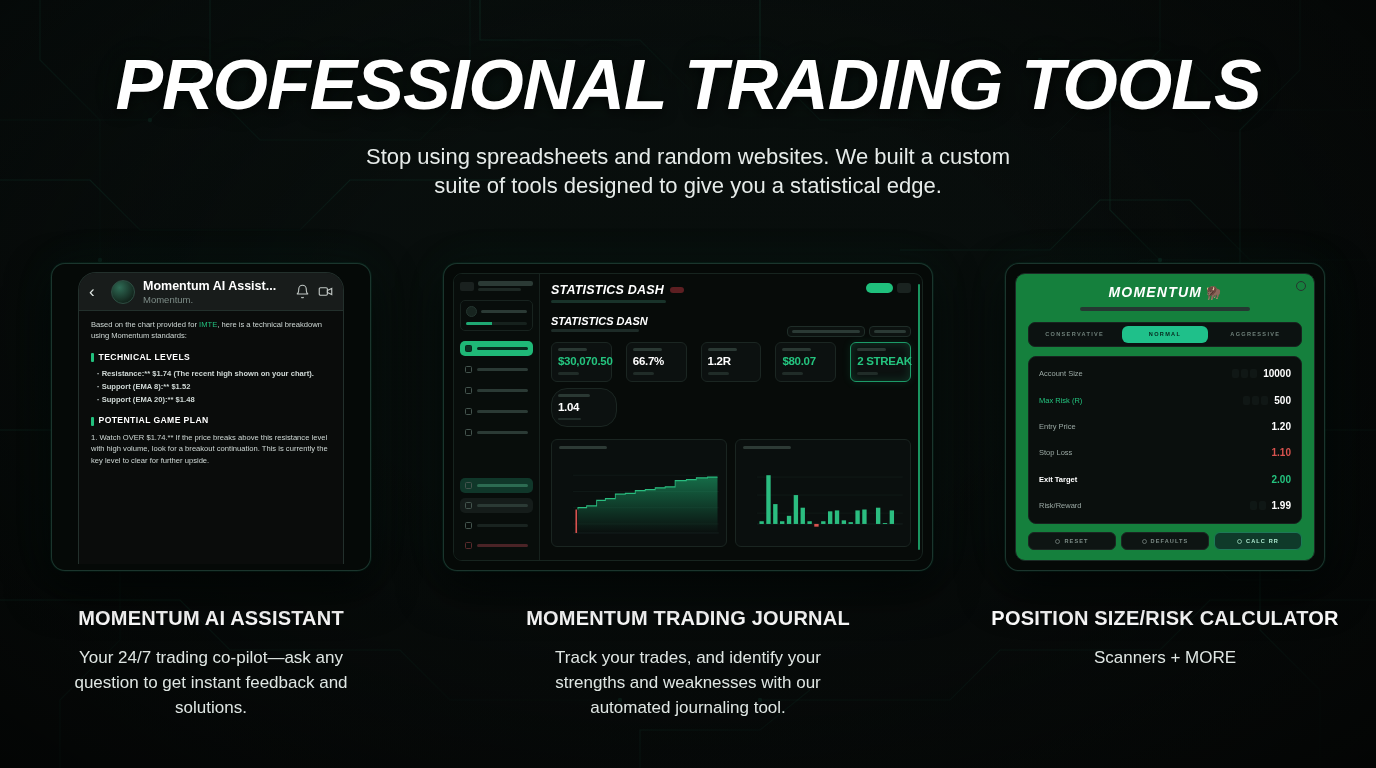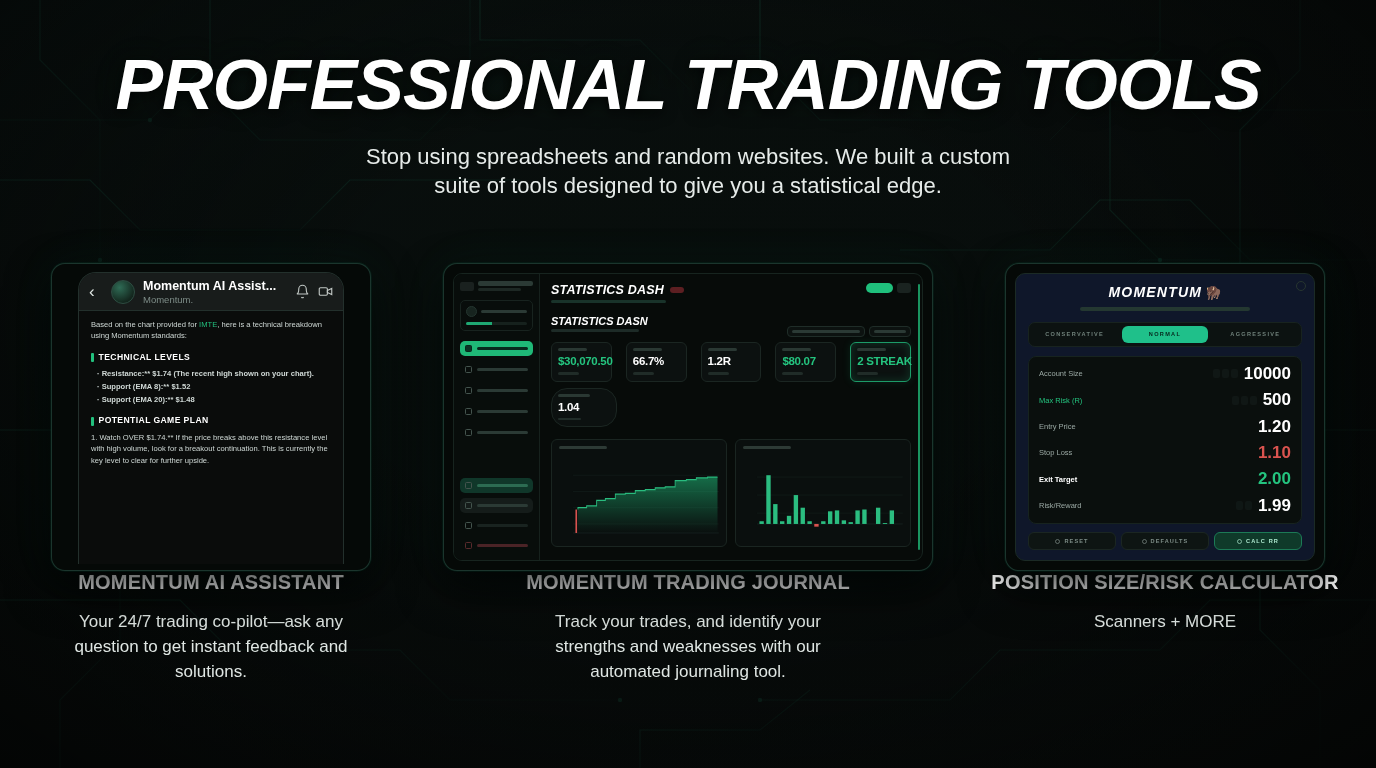--- a/index.html
+++ b/index.html
@@ -48,21 +48,21 @@
   .shot {
     position:relative; width:100%; border-radius:14px; overflow:hidden;
     background:#050907;
     border:1px solid rgba(45,90,76,.55);
     box-shadow:0 0 0 1px rgba(16,185,129,.07), 0 18px 44px rgba(0,0,0,.75), 0 0 48px rgba(16,185,129,.06);
   }
   .shot.a { height:308px; }
   .shot.b { height:308px; }
   .shot.c { height:308px; }
   .cap-title {
-    font-size:20px; font-weight:bold; color:#ffffff;
+    margin-top:36px; font-size:20px; font-weight:bold; color:#ffffff;
     letter-spacing:.2px; text-align:center; white-space:nowrap;
   }
   .cap-body {
     margin-top:15px; font-size:17px; line-height:25px; color:#dfe6e3; text-align:center;
   }
 
   
   .phone {
     position:absolute; left:50%; transform:translateX(-50%);
     top:8px; width:266px; height:292px;
@@ -141,33 +141,33 @@
   .st-val { font-size:11.5px; font-weight:bold; color:#fff; letter-spacing:-.3px; white-space:nowrap; }
   .st-val.g { color:#24c47f; }
   .st-foot { height:2.5px; width:45%; background:#202c28; border-radius:2px; filter:blur(.6px); margin-top:5px; }
   .stat2 { width:66px; background:#0c1110; border:1px solid #1b2622; border-radius:16px; padding:5px 6px 6px 6px; margin-top:6px; }
   .charts { display:flex; gap:8px; margin-top:12px; }
   .chart { flex:1; background:#0a0f0e; border:1px solid #1a2521; border-radius:6px; padding:6px 7px; height:108px; position:relative; overflow:hidden; }
   .ch-t { height:3px; width:48px; background:#2d3a35; border-radius:2px; filter:blur(.6px); }
   .d-scroll { position:absolute; right:2px; top:10px; bottom:10px; width:2px; background:#1fb877; border-radius:2px; opacity:.8; }
 
   
-  .calc { position:absolute; inset:9px; background:#0f172a; border:1px solid #1b2a25; border-radius:10px; padding:10px 12px; display:flex; flex-direction:column; }
+  .calc { position:absolute; inset:9px; background:#15803d; border:1px solid #1b2a25; border-radius:10px; padding:10px 12px; display:flex; flex-direction:column; }
   .cl-logo { text-align:center; font-size:14px; font-weight:bold; font-style:italic; color:#fff; letter-spacing:1.2px; position:relative; }
   .bull { display:inline-block; margin-left:2px; font-size:13px; }
   .cl-sub { height:3.5px; width:170px; background:#243831; border-radius:2px; filter:blur(.7px); margin:7px auto 0 auto; }
   .cl-tabs { display:flex; gap:5px; margin-top:11px; background:#0c1211; border:1px solid #18231f; border-radius:7px; padding:3px; }
   .cl-tab { flex:1; height:17px; border-radius:6px; display:flex; align-items:center; justify-content:center; font-size:5.6px; letter-spacing:1.3px; color:#6f807a; font-weight:bold; }
   .cl-tab.on { background:#1fc08a; color:#06281d; }
   .cl-rows { margin-top:9px; border:1px solid #17231f; border-radius:8px; background:#0a0f0d; flex:1; padding:4px 10px; display:flex; flex-direction:column; justify-content:space-around; }
   .cl-row { display:flex; align-items:center; justify-content:space-between; }
   .cl-lbl { font-size:7.5px; color:#9aa8a3; }
   .cl-lbl.g { color:#24c47f; }
   .cl-lbl.b { color:#ffffff; font-weight:bold; }
-  .cl-val { font-size:17px; font-weight:bold; color:#ffffff; font-family:"Liberation Sans", sans-serif; }
+  .cl-val { font-size:10px; font-weight:bold; color:#ffffff; font-family:"Liberation Sans", sans-serif; }
   .cl-val.r { color:#d9534f; }
   .cl-val.g { color:#24c47f; }
   .cl-steps { display:flex; gap:2px; margin-right:6px; opacity:.45; }
   .cl-steps i { display:block; width:7px; height:9px; background:#18221f; border-radius:2px; }
   .cl-btns { display:flex; gap:5px; margin-top:8px; }
   .cl-btn { flex:1; height:18px; border-radius:6px; background:#0e1513; border:1px solid #1b2622; display:flex; align-items:center; justify-content:center; gap:4px; font-size:5.6px; letter-spacing:1.1px; color:#7d8c87; font-weight:bold; }
   .cl-btn.p { background:#0f3a2a; border-color:#1c7a56; color:#aee9cf; }
   .cl-btn .dot { width:5px; height:5px; border:1px solid currentColor; border-radius:50%; opacity:.7; }
   .cl-gear { position:absolute; right:8px; top:7px; width:10px; height:10px; border:1px solid #27352f; border-radius:50%; }
 </style>

